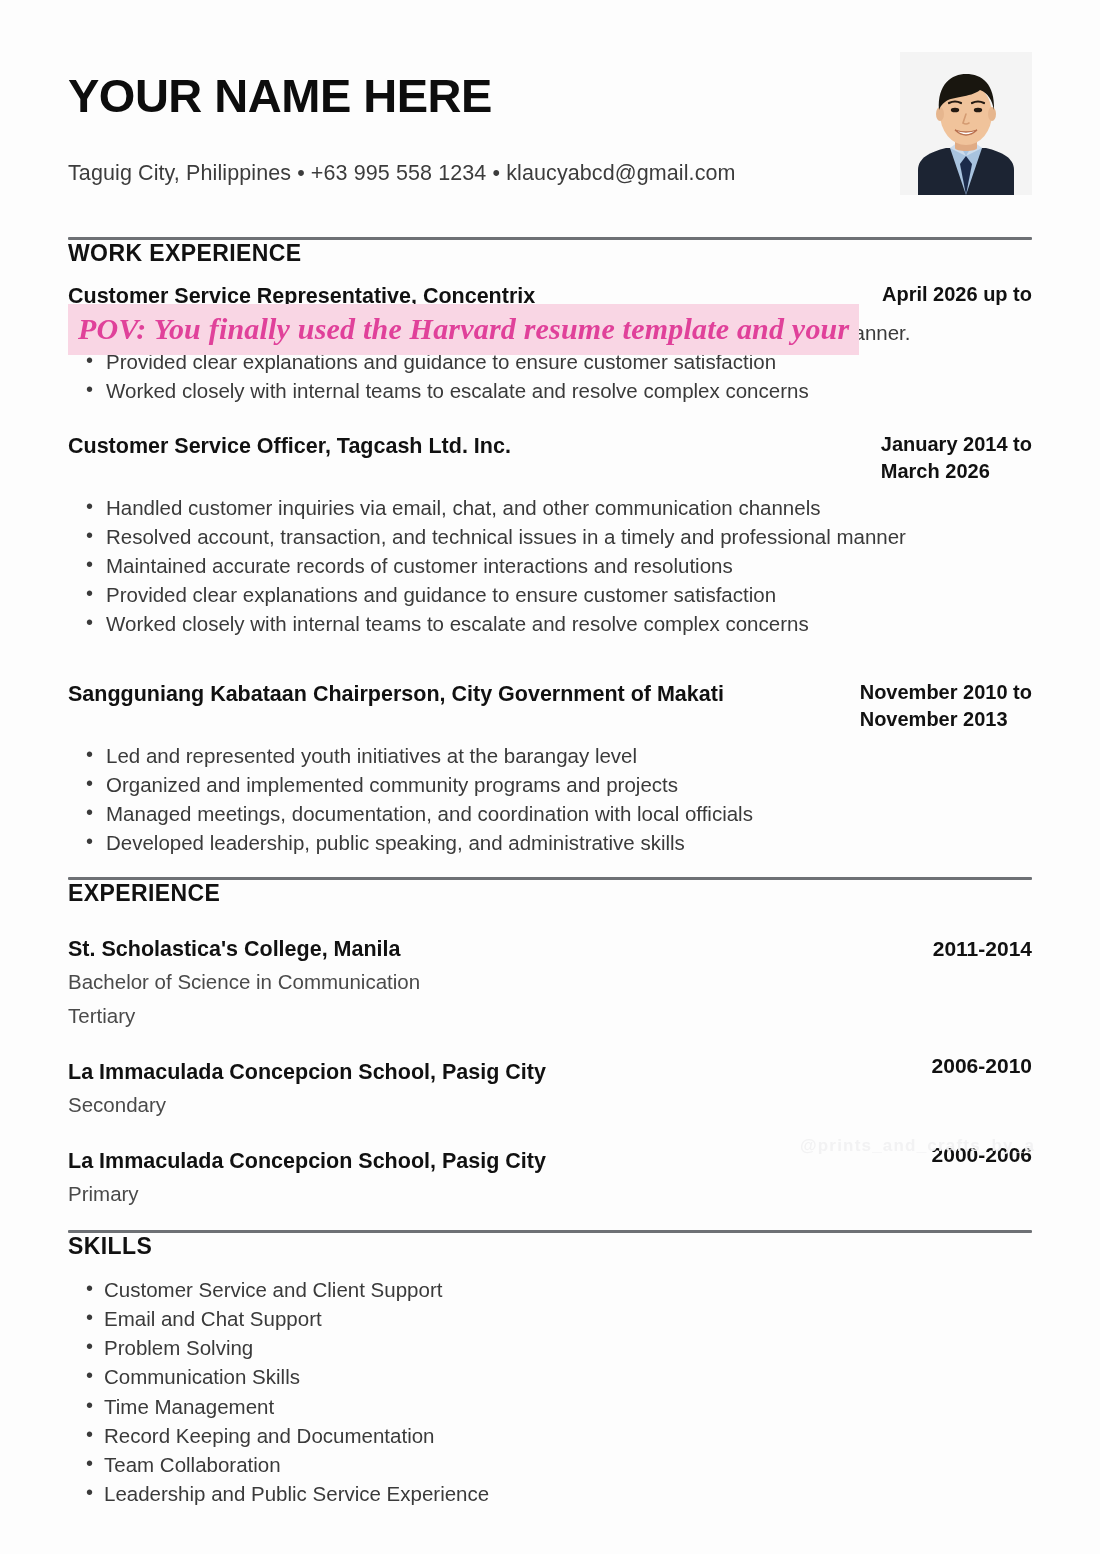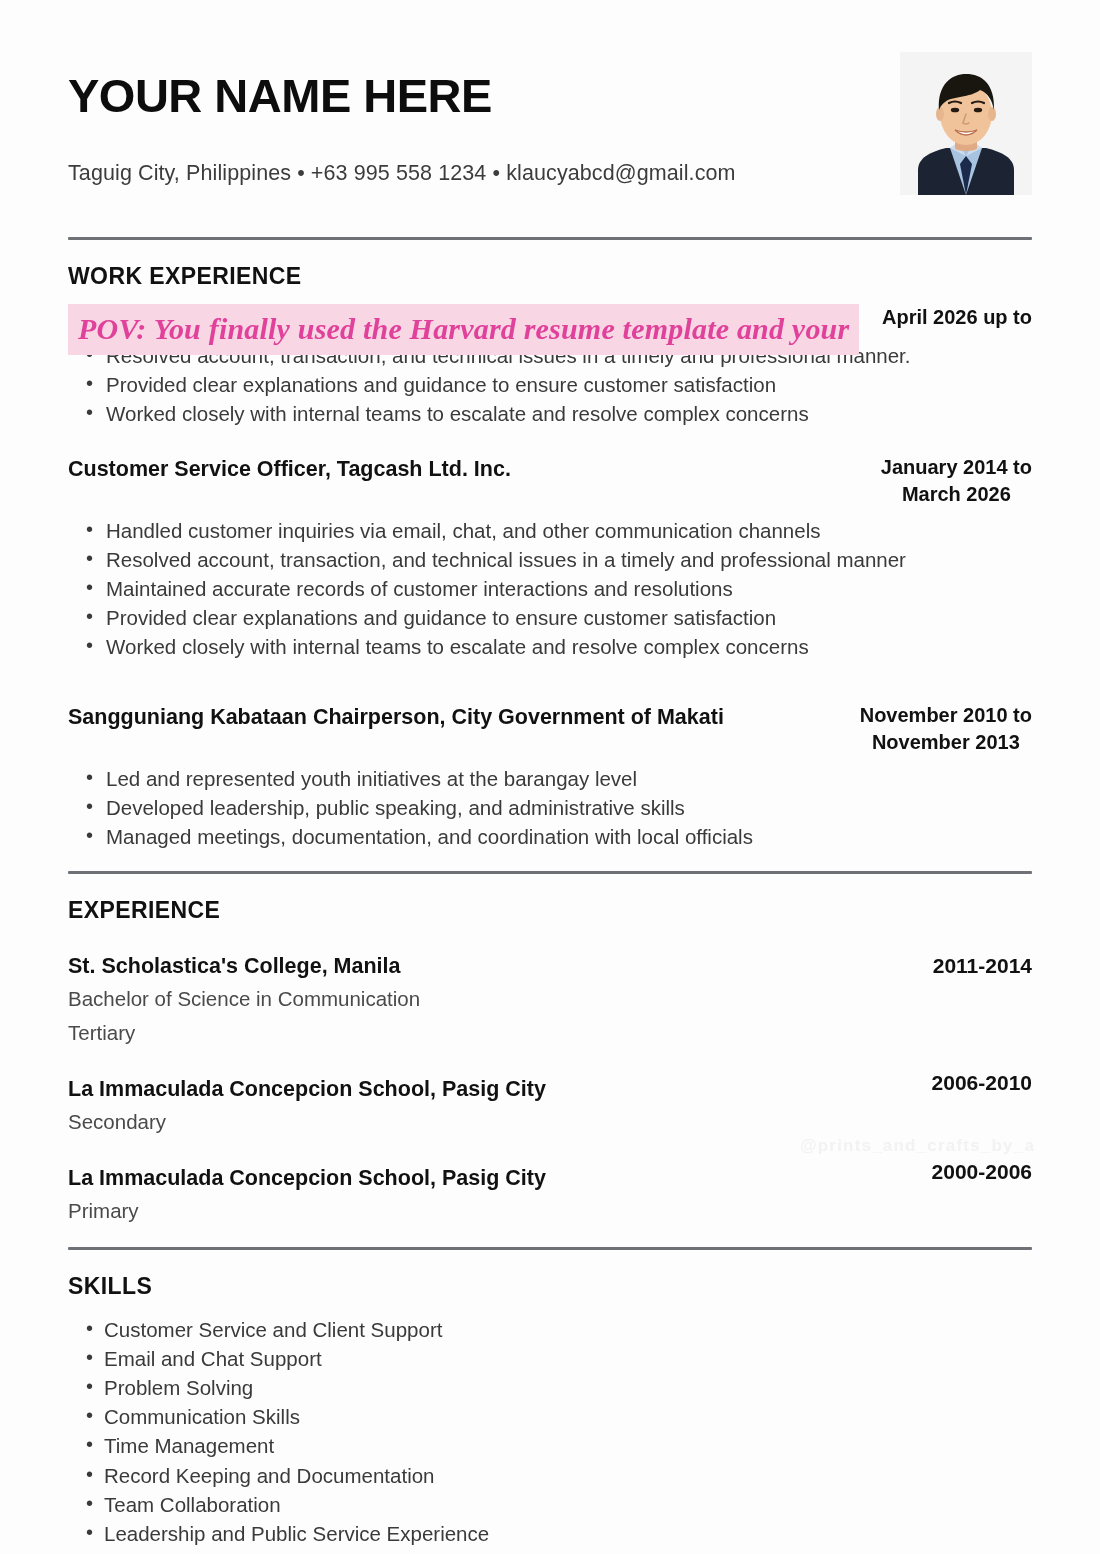--- a/index.html
+++ b/index.html
@@ -71,21 +71,20 @@
   .rule-header { margin-top: 42px; }
   .rule-edu { margin-top: 20px; }
   .rule-skills { margin-top: 22px; }
 
   
   .section-title {
     font-size: 23px;
     font-weight: 800;
     letter-spacing: 0.4px;
     color: #111111;
-    margin-top: 23px;
   }
 
   
   .entry { margin-top: 18px; position: relative; }
   .entry-head {
     display: flex;
     justify-content: space-between;
     align-items: flex-start;
     gap: 24px;
   }
@@ -93,21 +92,21 @@
     font-size: 21.5px;
     font-weight: 700;
     color: #111111;
     line-height: 1.25;
     padding-top: 2px;
   }
   .entry-date {
     font-size: 20px;
     font-weight: 700;
     color: #111111;
-    text-align: center;
+    text-align: left;
     line-height: 1.35;
     white-space: pre-line;
     flex: 0 0 auto;
   }
 
   ul.bullets {
     margin-top: 9px;
     padding-left: 36px;
     list-style: none;
   }
@@ -314,22 +313,23 @@
   </div>
 
   <div class="entry entry-exp3">
     <div class="entry-head">
       <div class="entry-title">Sangguniang Kabataan Chairperson, City Government of Makati</div>
       <div class="entry-date">November 2010 to
 November 2013</div>
     </div>
     <ul class="bullets">
       <li>Led and represented youth initiatives at the barangay level</li>
+      <li>Organized and implemented community programs and projects</li>
+      <li>Managed meetings, documentation, and coordination with local officials</li>
       <li>Developed leadership, public speaking, and administrative skills</li>
-      <li>Managed meetings, documentation, and coordination with local officials</li>
     </ul>
   </div>
 
   <div class="rule rule-edu"></div>
 
   <div class="section-title">EXPERIENCE</div>
 
   <div class="edu-entry edu-entry-1">
     <div class="edu-head">
       <div class="edu-school">St. Scholastica's College, Manila</div>

